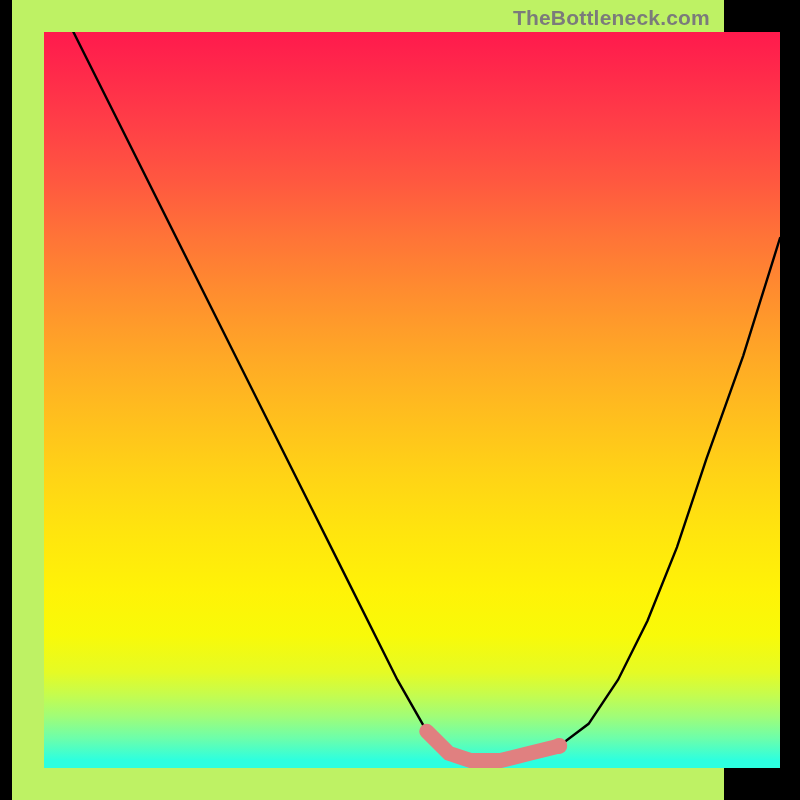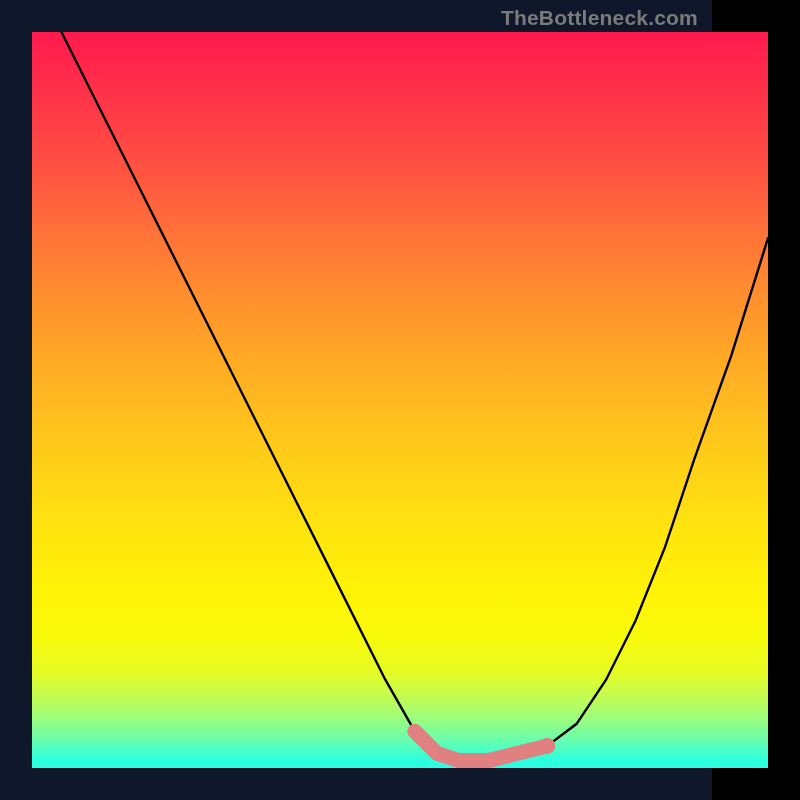--- a/index.html
+++ b/index.html
@@ -5,25 +5,25 @@
   html, body {
     margin: 0;
     padding: 0;
     width: 800px;
     height: 800px;
     background: #000;
     overflow: hidden;
   }
   .frame {
     position: absolute;
-    left: 0;
+    left: 12px;
     top: 0;
     width: 712px;
     height: 800px;
-    background: #0f172a;
+    background: #bef264;
   }
   .plot {
     position: absolute;
     left: 32px;
     top: 32px;
     width: 736px;
     height: 736px;
     
     background: linear-gradient(to bottom,
       #ff1a4d 0%,

